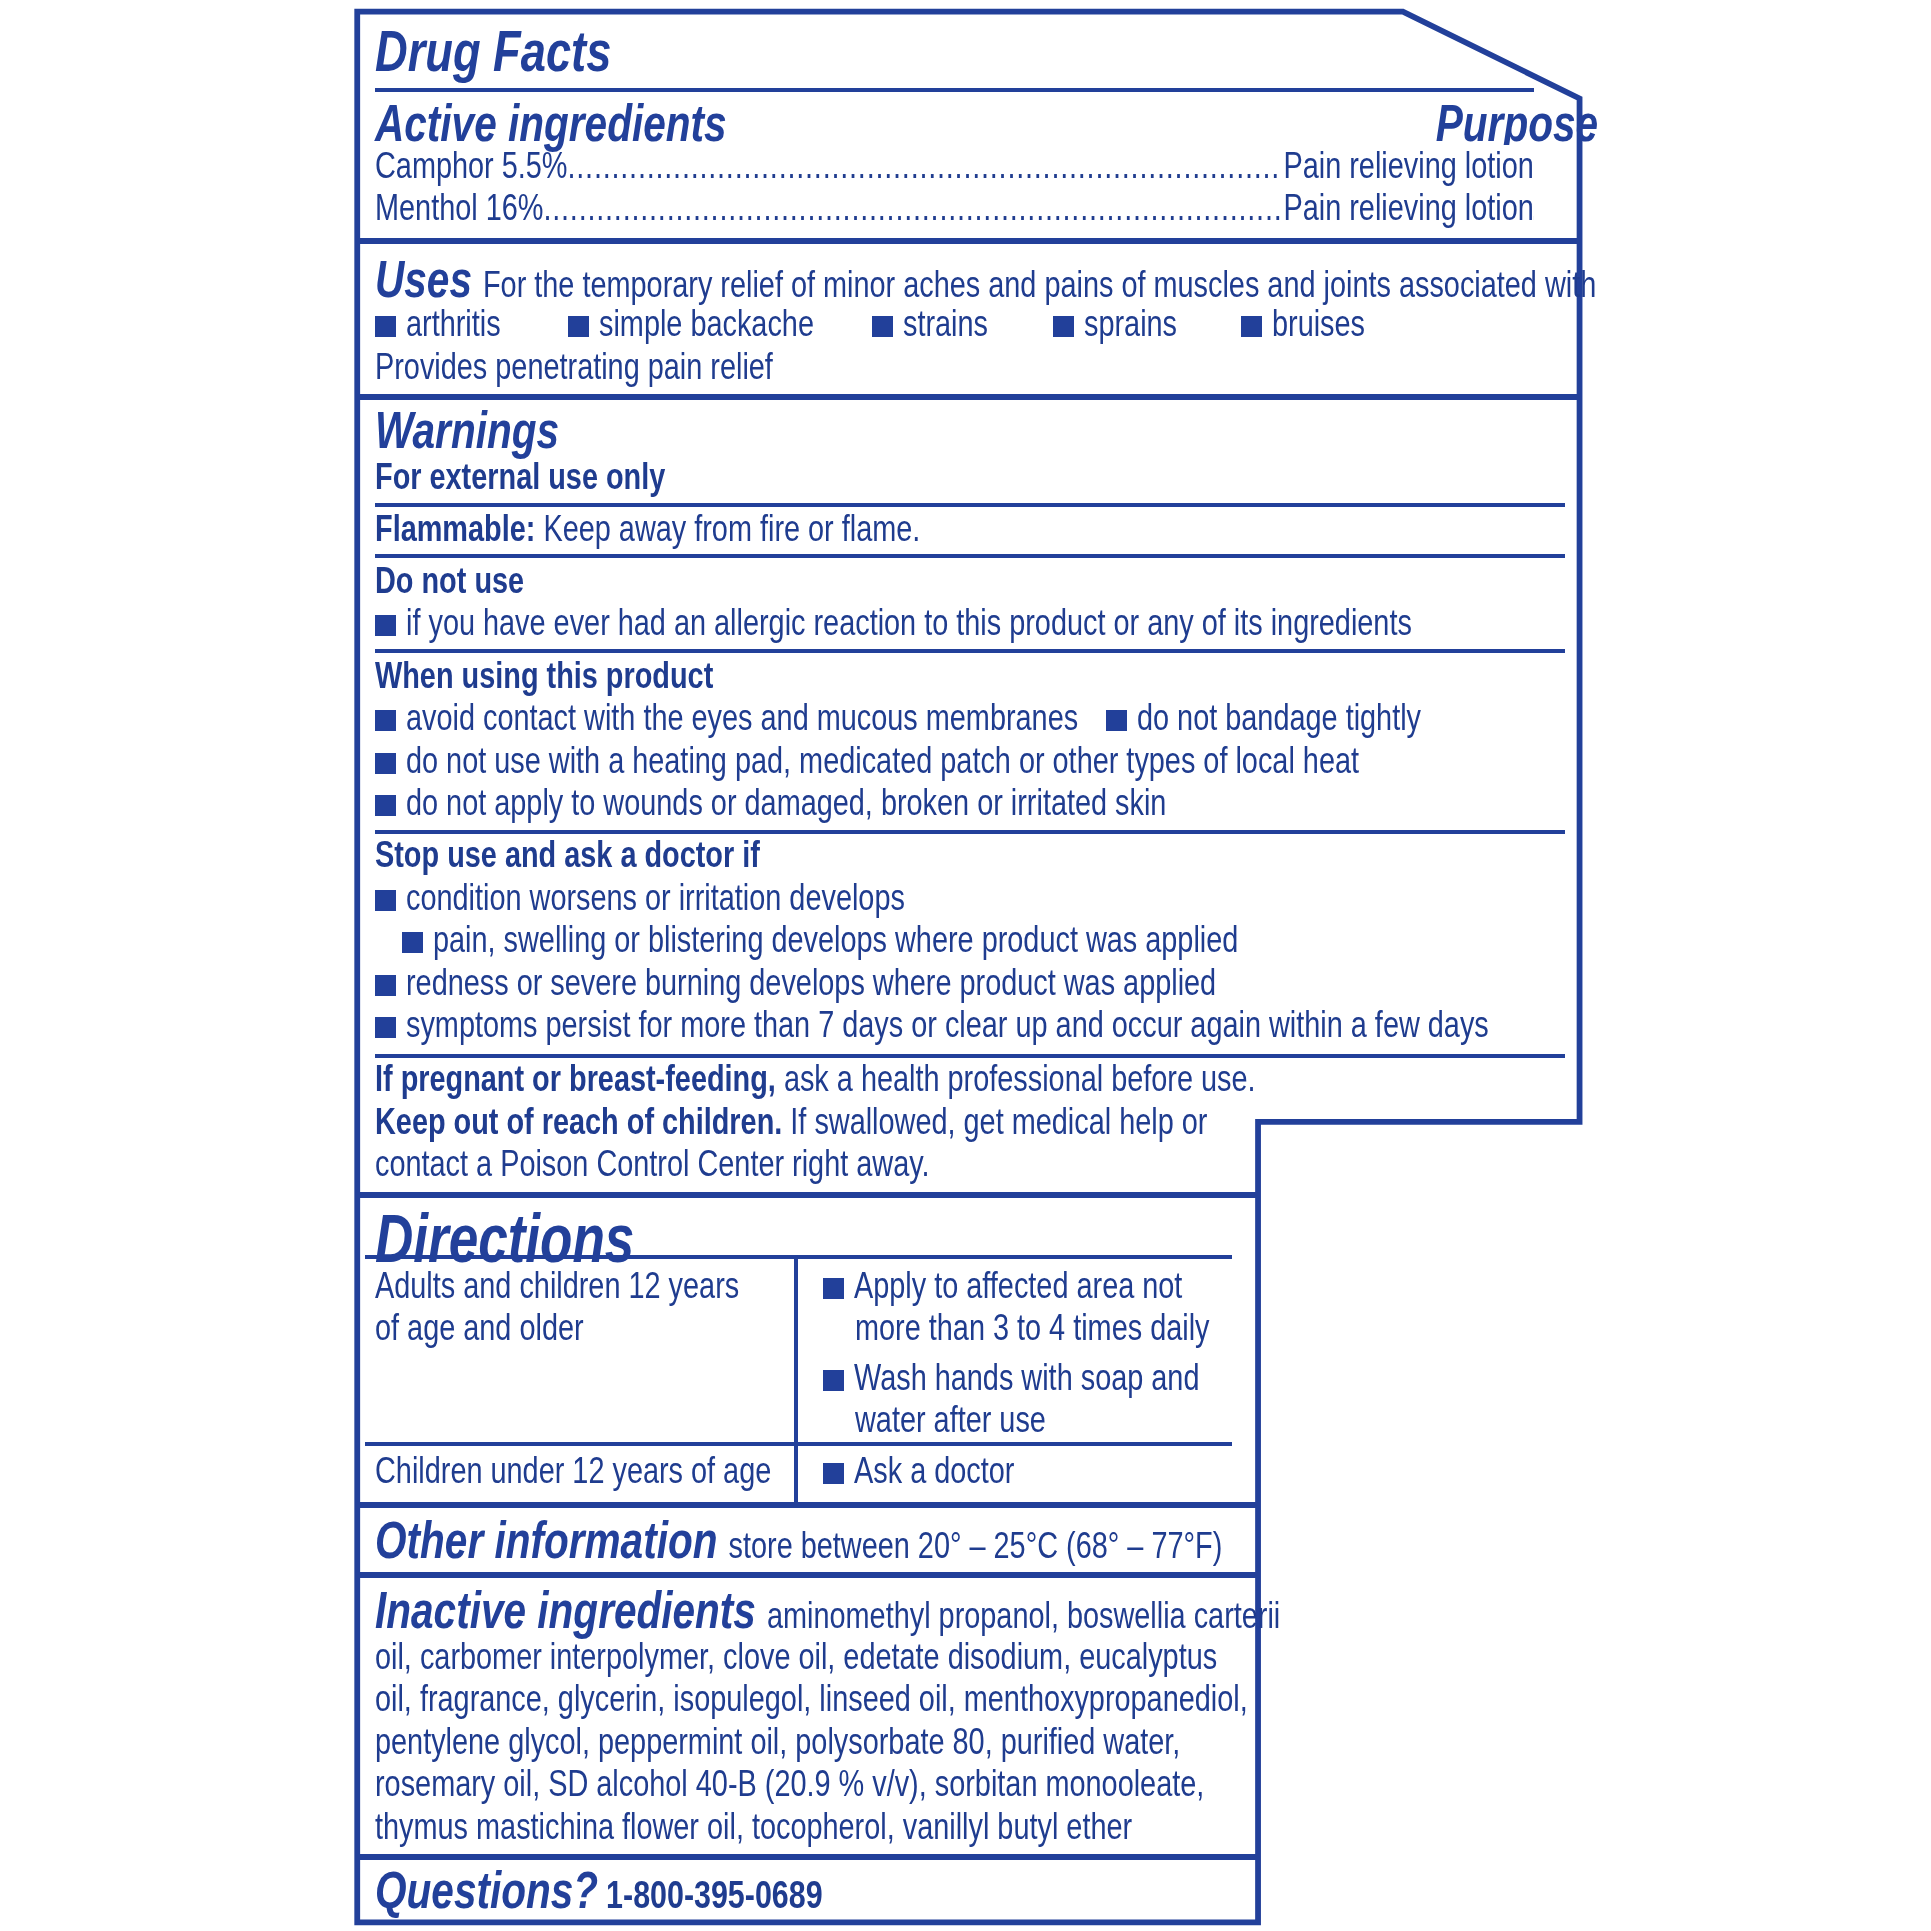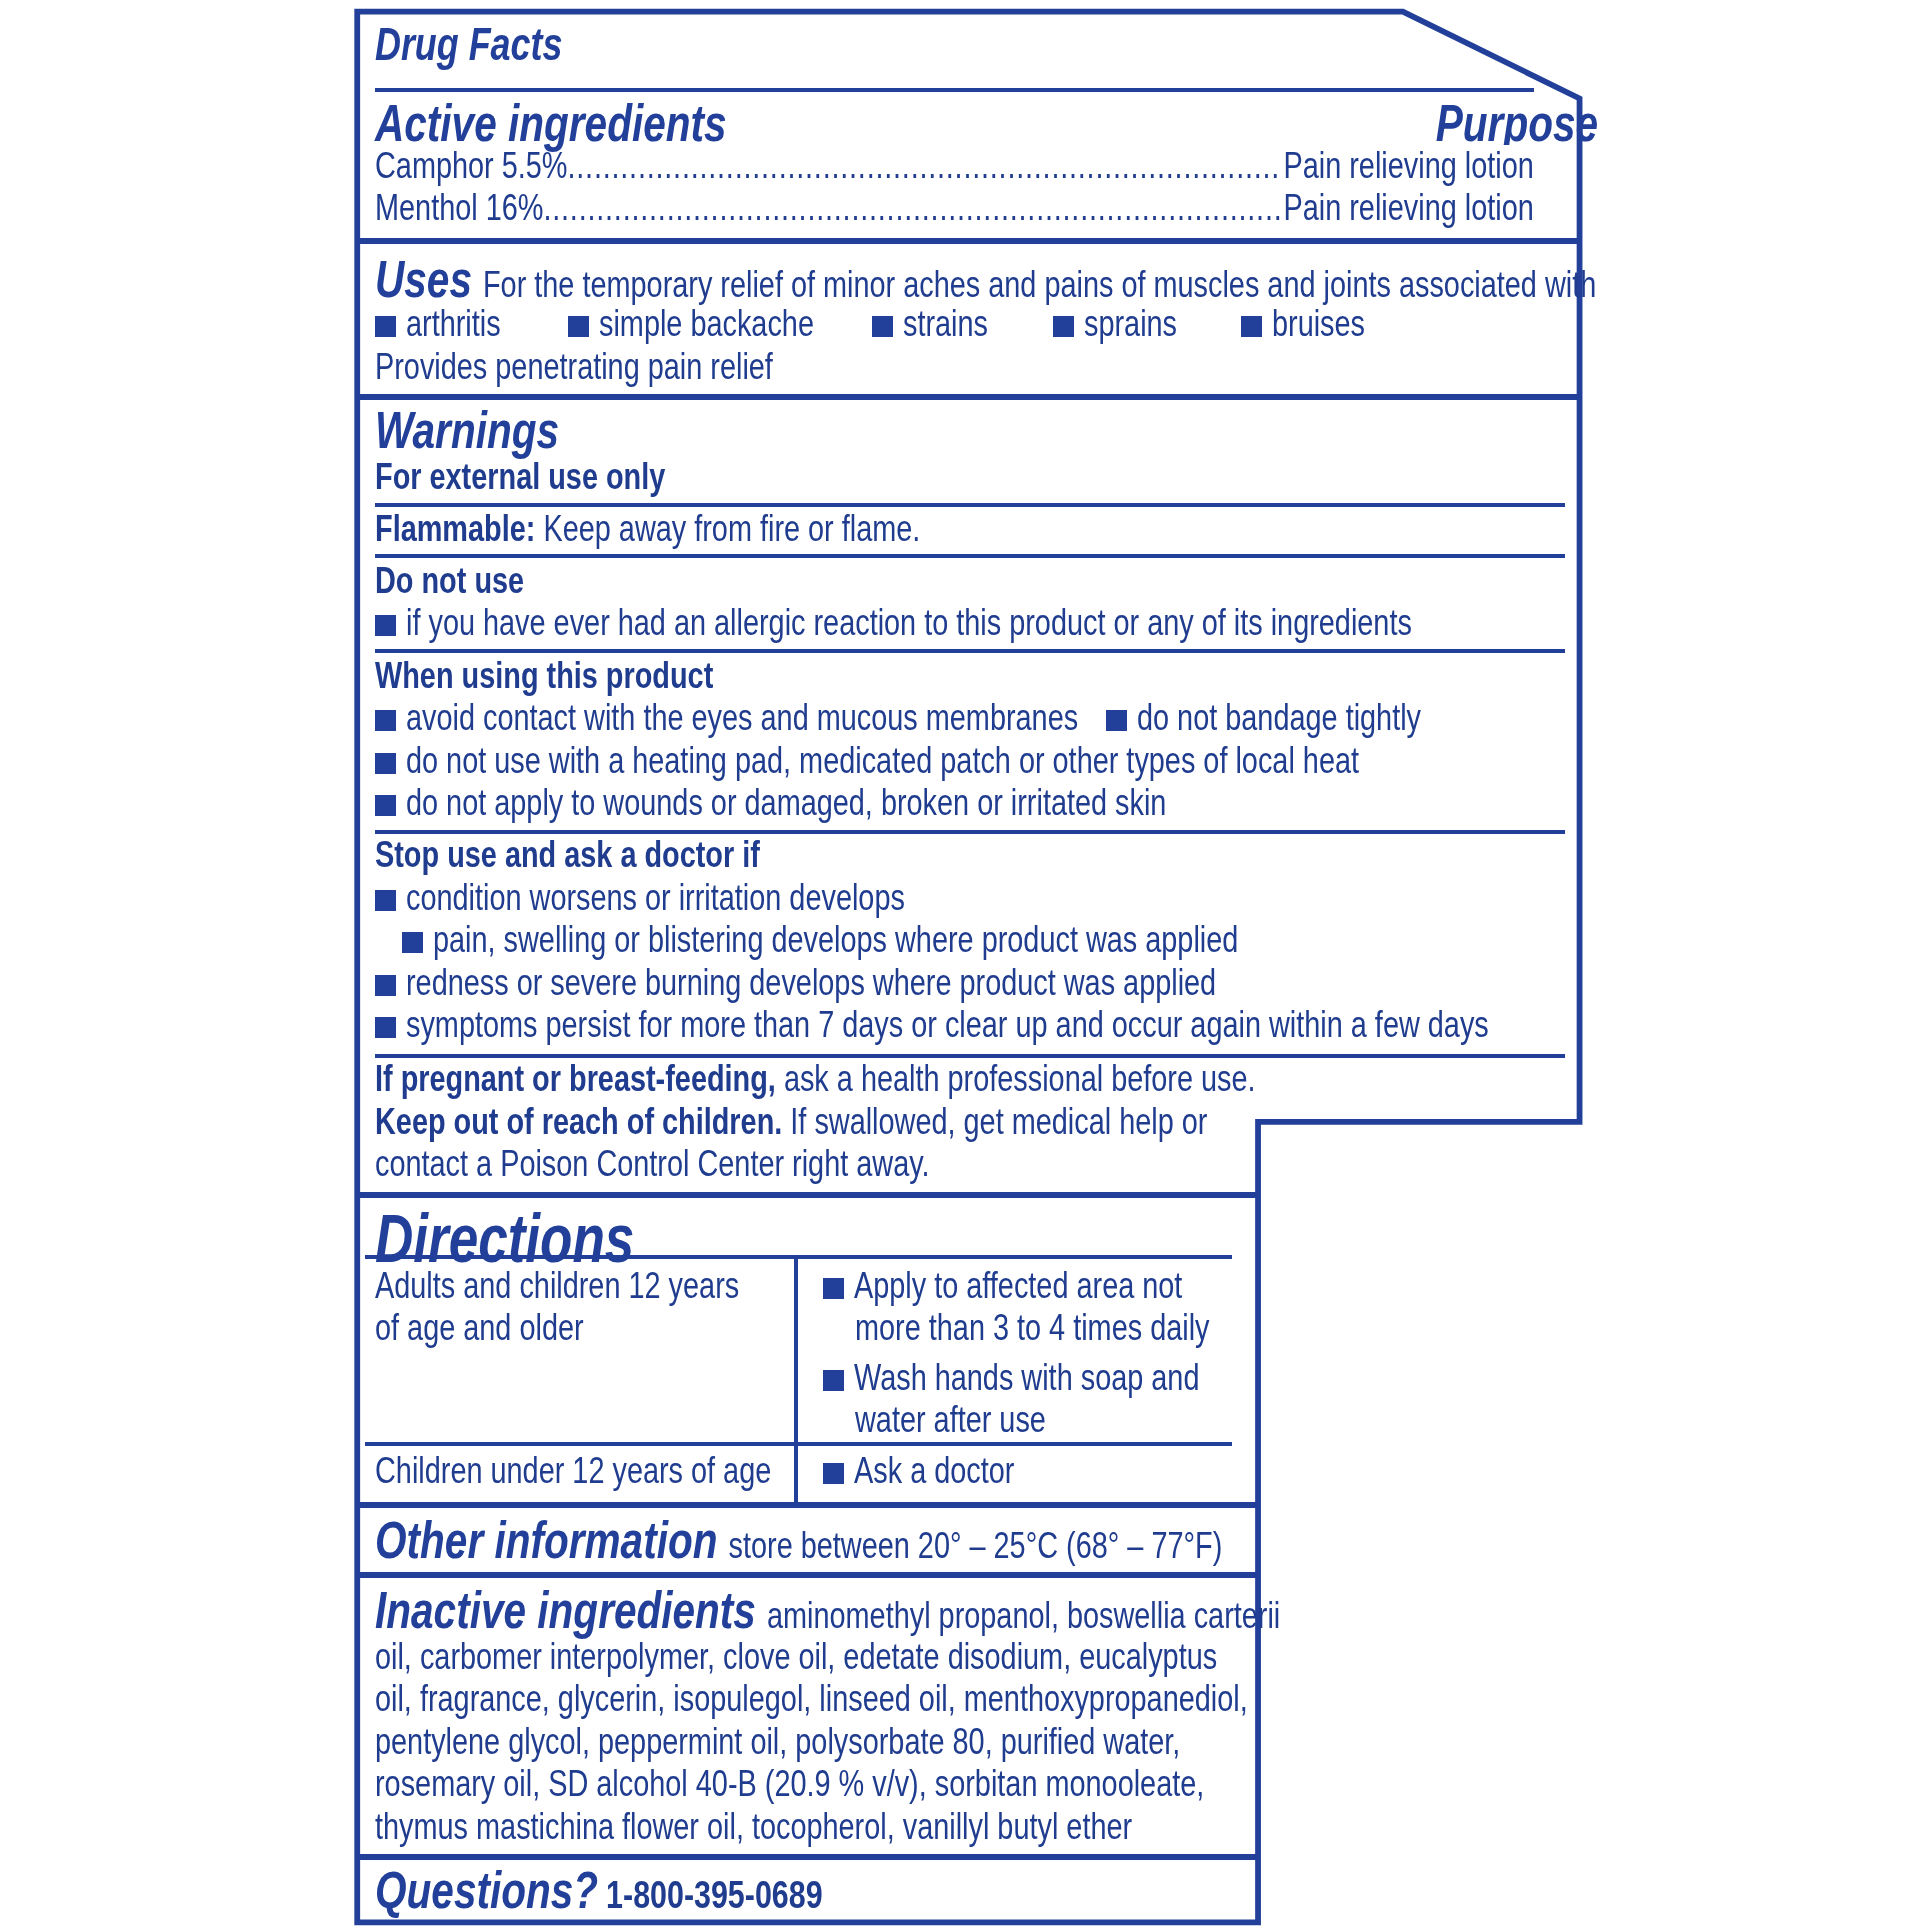--- a/index.html
+++ b/index.html
@@ -15,21 +15,21 @@
   .rule { position:absolute; background:#22409a; height:3.9px; }
   .vrule { position:absolute; background:#22409a; width:3.9px; }
 </style>
 </head>
 <body>
 
 <svg class="frame" viewBox="0 0 2000 2000">
   <path d="M370 12 L1453 12 L1636 102 L1636 1162 L1303 1162 L1303 1991 L370 1991 Z" fill="none" stroke="#22409a" stroke-width="6"></path>
 </svg>
 
-<div class="abs hd" style="left:375px; top:17.4px; font-size:46px;">
+<div class="abs hd" style="left:375px; top:17.4px; font-size:58px;">
   <span class="cond">Drug Facts</span>
 </div>
 <div class="rule" style="left:375px; top:88px; width:1159px;"></div>
 
 <div class="abs hd" style="left:375px; top:93px; font-size:52px;">
   <span class="cond">Active ingredients</span>
 </div>
 <div class="abs hd" style="left:1390px; top:93px; font-size:52px; width:145px; text-align:right;">
   <span class="cond" style="transform-origin:100% 0;">Purpose</span>
 </div>

